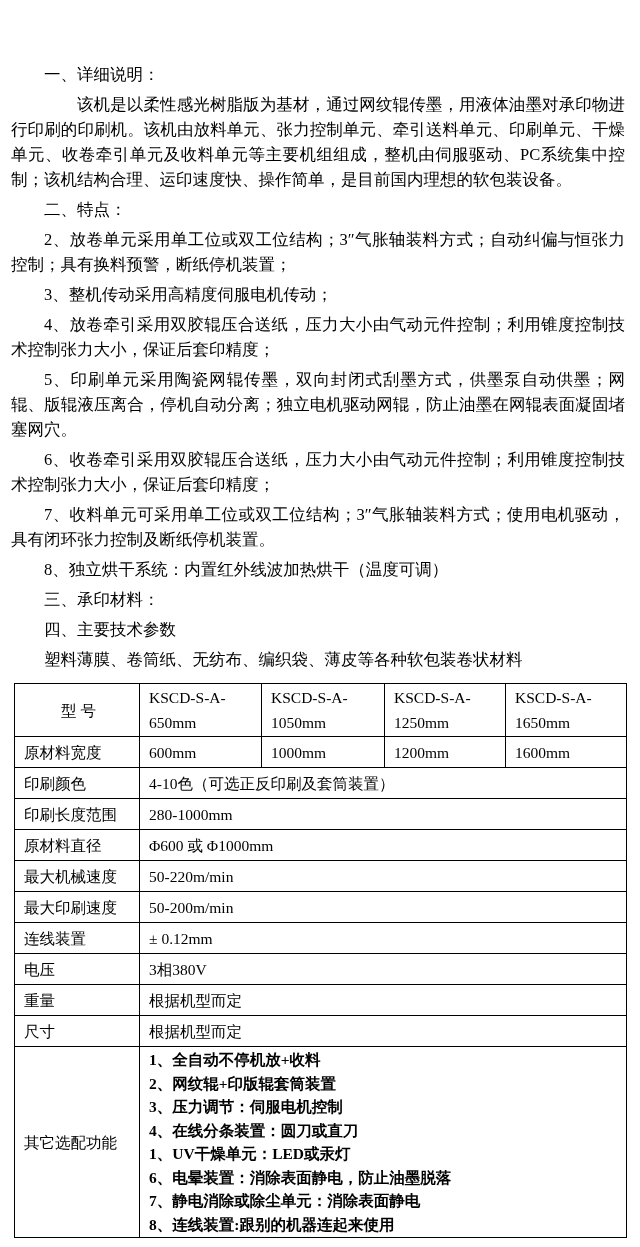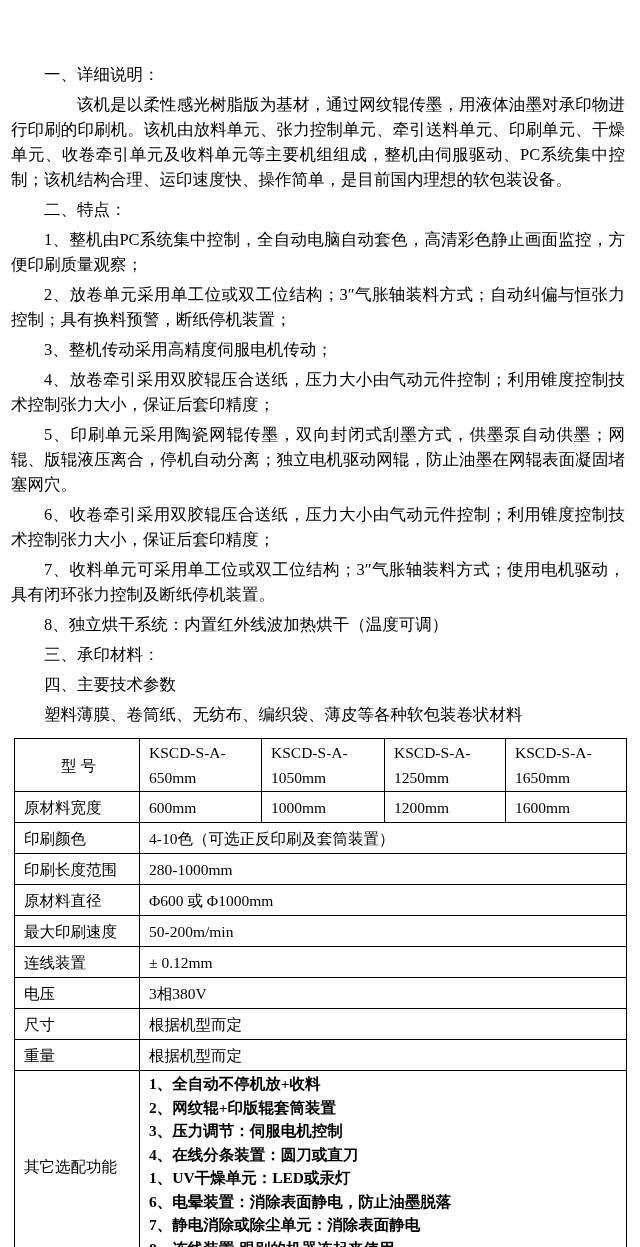--- a/index.html
+++ b/index.html
@@ -57,21 +57,20 @@
 </style>
 </head>
 <body>
 
 <div class="doc">
 
   <p>一、详细说明：</p>
   <p class="desc">该机是以柔性感光树脂版为基材，通过网纹辊传墨，用液体油墨对承印物进行印刷的印刷机。该机由放料单元、张力控制单元、牵引送料单元、印刷单元、干燥单元、收卷牵引单元及收料单元等主要机组组成，整机由伺服驱动、PC系统集中控制；该机结构合理、运印速度快、操作简单，是目前国内理想的软包装设备。</p>
 
   <p>二、特点：</p>
-  <p>1、整机由PC系统集中控制，全自动电脑自动套色，高清彩色静止画面监控，方便印刷质量观察；</p>
   <p>2、放卷单元采用单工位或双工位结构；3″气胀轴装料方式；自动纠偏与恒张力控制；具有换料预警，断纸停机装置；</p>
   <p>3、整机传动采用高精度伺服电机传动；</p>
   <p>4、放卷牵引采用双胶辊压合送纸，压力大小由气动元件控制；利用锥度控制技术控制张力大小，保证后套印精度；</p>
   <p>5、印刷单元采用陶瓷网辊传墨，双向封闭式刮墨方式，供墨泵自动供墨；网辊、版辊液压离合，停机自动分离；独立电机驱动网辊，防止油墨在网辊表面凝固堵塞网穴。</p>
   <p>6、收卷牵引采用双胶辊压合送纸，压力大小由气动元件控制；利用锥度控制技术控制张力大小，保证后套印精度；</p>
   <p>7、收料单元可采用单工位或双工位结构；3″气胀轴装料方式；使用电机驱动，具有闭环张力控制及断纸停机装置。</p>
   <p>8、独立烘干系统：内置红外线波加热烘干（温度可调）</p>
 
   <p>三、承印材料：</p>
   <p>四、主要技术参数</p>
@@ -107,37 +106,41 @@
       </tr>
       <tr>
         <td>印刷长度范围</td>
         <td colspan="4">280-1000mm</td>
       </tr>
       <tr>
         <td>原材料直径</td>
         <td colspan="4">Φ600 或 Φ1000mm</td>
       </tr>
       <tr>
+        <td>最大机械速度</td>
+        <td colspan="4">50-220m/min</td>
+      </tr>
+      <tr>
         <td>最大印刷速度</td>
         <td colspan="4">50-200m/min</td>
       </tr>
       <tr>
         <td>连线装置</td>
         <td colspan="4">± 0.12mm</td>
       </tr>
       <tr>
         <td>电压</td>
         <td colspan="4">3相380V</td>
       </tr>
       <tr>
-        <td>尺寸</td>
+        <td>重量</td>
         <td colspan="4">根据机型而定</td>
       </tr>
       <tr>
-        <td>重量</td>
+        <td>尺寸</td>
         <td colspan="4">根据机型而定</td>
       </tr>
       <tr>
         <td>其它选配功能</td>
         <td colspan="4" class="options-cell">
           <div class="option-line">1、全自动不停机放+收料</div>
           <div class="option-line">2、网纹辊+印版辊套筒装置</div>
           <div class="option-line">3、压力调节：伺服电机控制</div>
           <div class="option-line">4、在线分条装置：圆刀或直刀</div>
           <div class="option-line">1、UV干燥单元：LED或汞灯</div>

